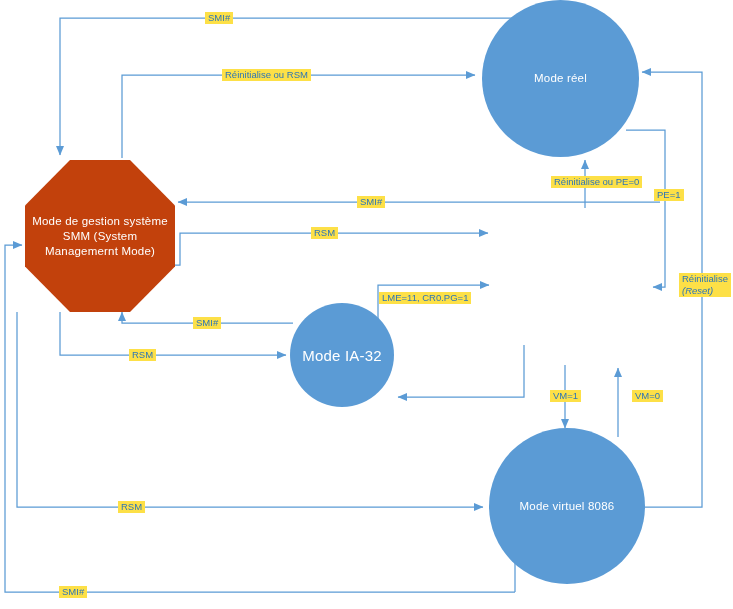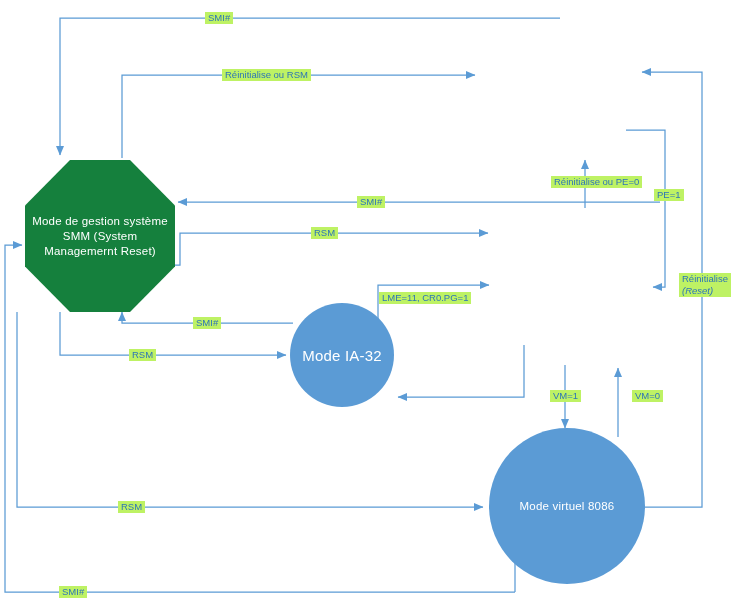--- a/index.html
+++ b/index.html
@@ -1,24 +1,24 @@
 <!DOCTYPE html>
 <html><head>
 <meta charset="utf-8">
 <style>
   html,body{margin:0;padding:0;background:#ffffff;}
   body{font-family:"Liberation Sans","DejaVu Sans",sans-serif;}
   #stage{position:relative;width:733px;height:609px;background:#fff;overflow:hidden;}
   svg#wires{position:absolute;left:0;top:0;width:733px;height:609px;}
   .node{position:absolute;display:flex;align-items:center;justify-content:center;text-align:center;color:#ffffff;box-sizing:border-box;}
   .circle{border-radius:50%;background:#5b9bd5;}
-  .octagon{background:#15803d;clip-path:polygon(30% 0%,70% 0%,100% 30%,100% 70%,70% 100%,30% 100%,0% 70%,0% 30%);}
+  .octagon{background:#c2410c;clip-path:polygon(30% 0%,70% 0%,100% 30%,100% 70%,70% 100%,30% 100%,0% 70%,0% 30%);}
   .node .lbl{font-size:11.5px;line-height:15px;letter-spacing:.2px;padding:0 6px;}
   .node.small .lbl{font-size:15px;}
-  .edge-label{position:absolute;color:#2e75b6;font-size:9.5px;line-height:12px;background:#bef264;padding:0 3px;white-space:nowrap;}
+  .edge-label{position:absolute;color:#2e75b6;font-size:9.5px;line-height:12px;background:#fde047;padding:0 3px;white-space:nowrap;}
   .edge-label.two{line-height:12px;text-align:left;}
   .edge-label i{font-style:italic;}
 </style>
 </head>
 <body>
 
 <div id="stage">
 
   <svg id="wires" viewBox="0 0 733 609">
     <defs>
@@ -59,24 +59,27 @@
       <path d="M515,592 L5,592 L5,245 L22,245" marker-end="url(#ah)"></path>
       <path d="M515,507 L515,592"></path>
 
     </g>
   </svg>
 
   <div class="node octagon" style="left:25px;top:160px;width:150px;height:152px;">
     <div class="lbl">
       <span>Mode de gestion système</span><br>
       <span>SMM (System</span><br>
-      <span>Managemernt Reset)</span>
+      <span>Managemernt Mode)</span>
     </div>
   </div>
 
+  <div class="node circle" style="left:482px;top:0px;width:157px;height:157px;">
+    <div class="lbl">Mode réel</div>
+  </div>
 
 
   <div class="node circle" style="left:489px;top:428px;width:156px;height:156px;">
     <div class="lbl">Mode virtuel 8086</div>
   </div>
 
   <div class="node circle small" style="left:290px;top:303px;width:104px;height:104px;">
     <div class="lbl">Mode IA-32</div>
   </div>
 

